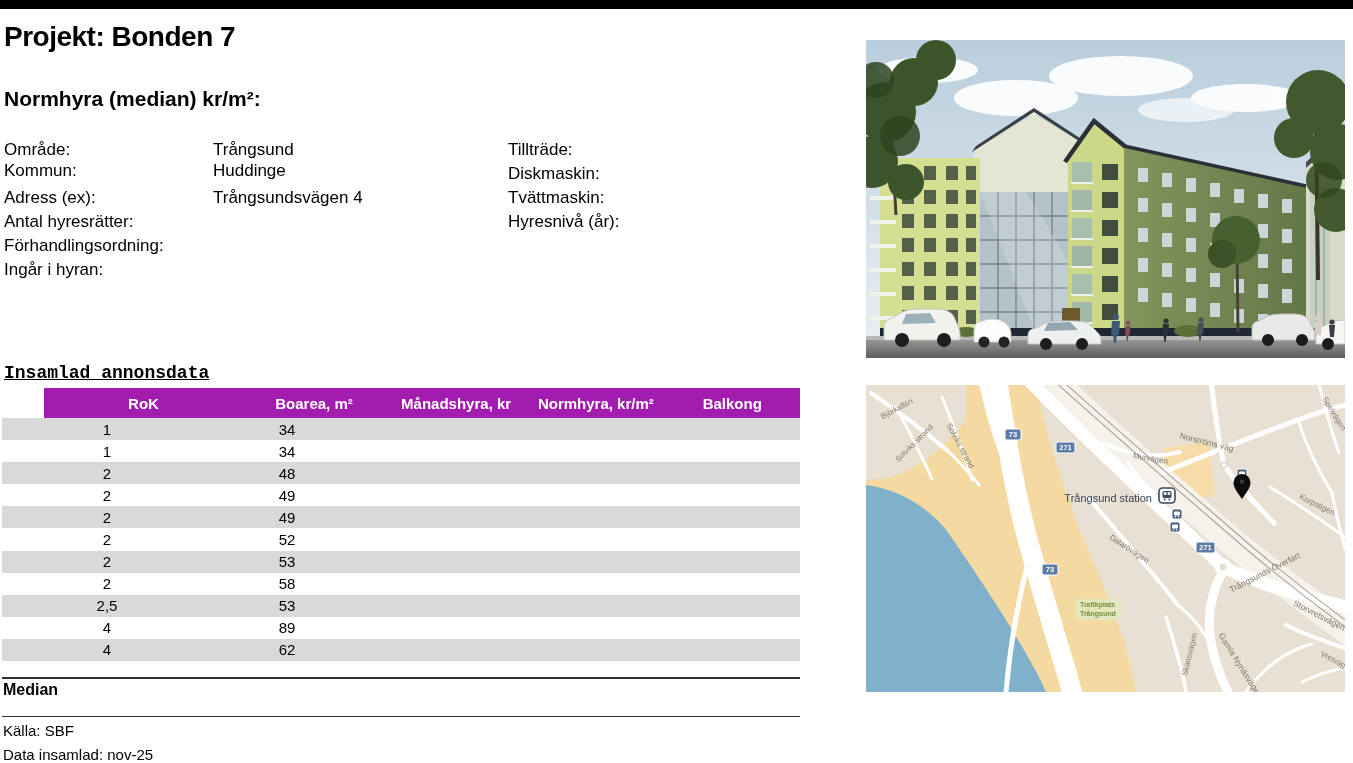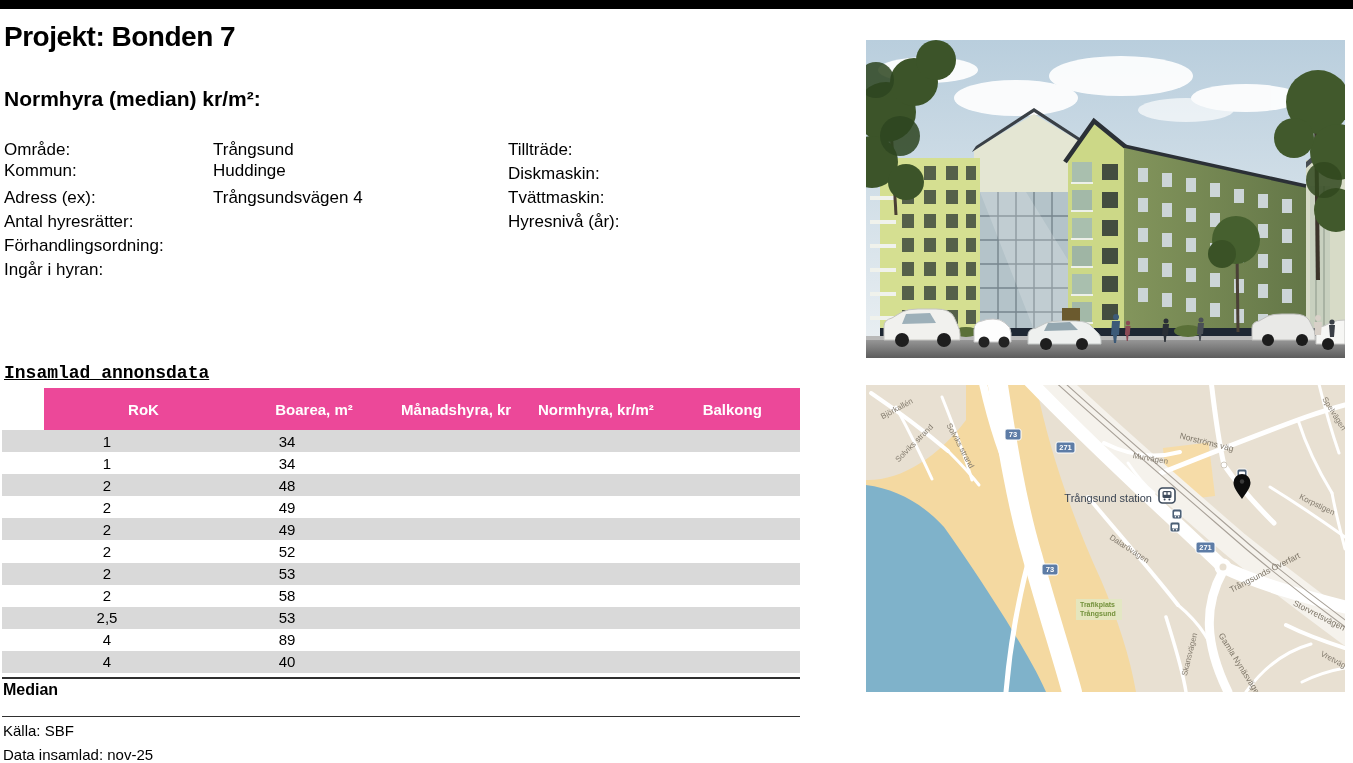--- a/index.html
+++ b/index.html
@@ -8,21 +8,21 @@
   .topbar{position:absolute;left:0;top:0;width:1353px;height:9px;background:#000;}
   .abs{position:absolute;}
   .h1{left:4px;top:21px;font-size:28px;font-weight:bold;letter-spacing:-0.5px;}
   .h2{left:4px;top:58px;font-size:21px;font-weight:bold;}
   .h3{left:4px;top:87px;font-size:21px;font-weight:bold;}
   .inforow{left:4px;height:24px;font-size:17px;white-space:nowrap;}
   .inforow .val{position:absolute;left:209px;top:0;white-space:nowrap;}
   .inforow-r{left:508px;height:24px;font-size:17px;white-space:nowrap;}
   .sectitle{left:4px;top:363px;font-size:18px;font-weight:bold;text-decoration:underline;font-family:Liberation Mono, monospace;}
   .dtable{left:2px;top:388px;width:798px;font-size:15px;}
-  .thead{display:flex;background:#ec4899;color:#fff;font-weight:bold;height:42px;align-items:center;margin-left:42px;}
+  .thead{display:flex;background:#a21caf;color:#fff;font-weight:bold;height:30px;align-items:center;margin-left:42px;}
   .tc{text-align:center;}
   .c0{width:210px;}.c1{width:150px;text-align:center;}.c2{width:150px;}.c3{width:145px;}.c4{width:143px;}
   .trow{display:flex;height:22.1px;align-items:center;}
   .tbody .trow:nth-child(odd){background:#d9d9d9;}
   .rule{left:2px;width:798px;border-top:2px solid #2f2f2f;height:0;}
   .rule.thin{border-top-width:1.5px;}
   .median{left:3px;top:681px;font-size:16px;font-weight:bold;}
   .src{left:3px;top:722px;font-size:15px;}
   .coll{left:3px;top:746px;font-size:15px;}
   .render{left:866px;top:40px;width:479px;height:318px;}
@@ -150,21 +150,21 @@
         </div>
       <div class="trow">
           <div class="tc c0">4</div>
           <div class="tc c1">89</div>
           <div class="tc c2"></div>
           <div class="tc c3"></div>
           <div class="tc c4"></div>
         </div>
       <div class="trow">
           <div class="tc c0">4</div>
-          <div class="tc c1">40</div>
+          <div class="tc c1">62</div>
           <div class="tc c2"></div>
           <div class="tc c3"></div>
           <div class="tc c4"></div>
         </div>
     </div>
   </div>
 
   <div class="abs rule" style="top:677px"></div>
   <div class="abs median">Median</div>
   <div class="abs rule thin" style="top:716px"></div>

